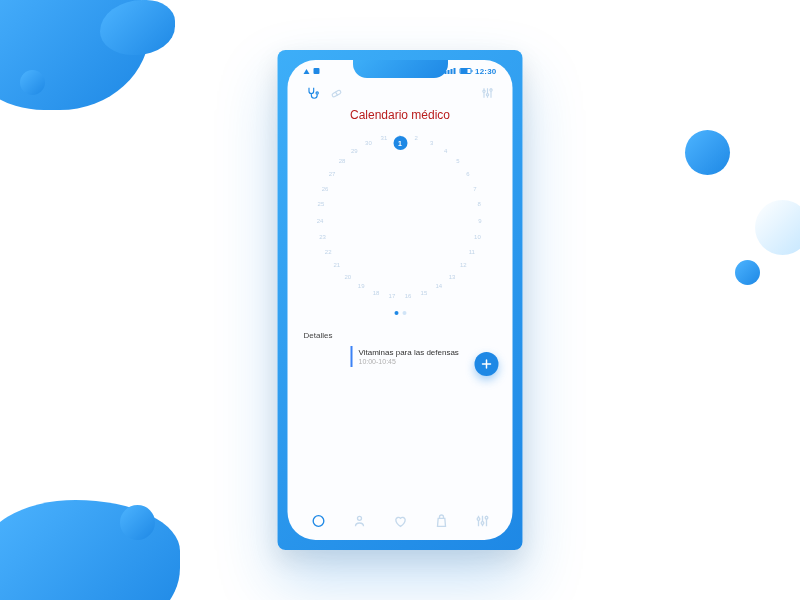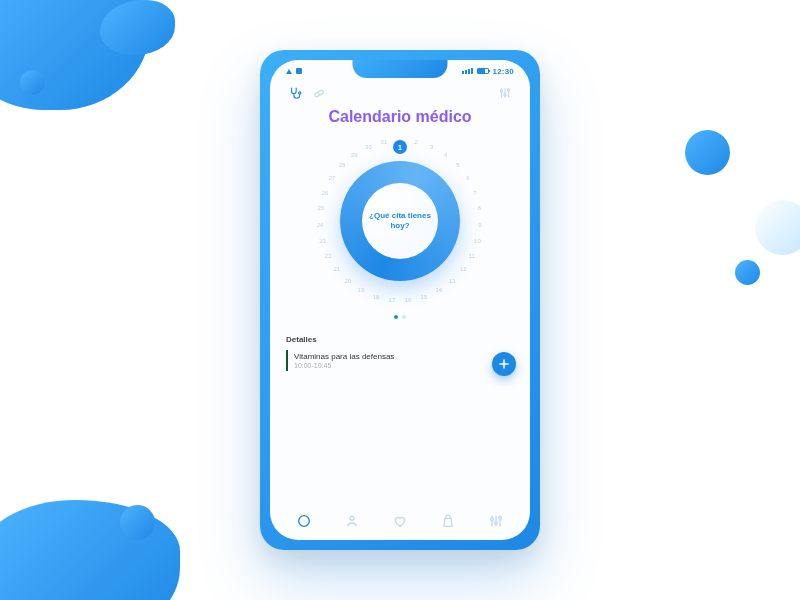--- a/index.html
+++ b/index.html
@@ -20,24 +20,24 @@
   .blob-r2 { top: 200px; right: -10px; width: 55px; height: 55px; border-radius: 50%; background: linear-gradient(135deg, #ffffff 0%, #c3e6ff 100%); }
   .blob-r3 { top: 260px; right: 40px; width: 25px; height: 25px; border-radius: 50%; }
   .blob-bl { bottom: -30px; left: -20px; width: 200px; height: 130px; border-radius: 55% 60% 40% 50% / 50% 45% 55% 50%; }
   .blob-bl2 { bottom: 60px; left: 120px; width: 35px; height: 35px; border-radius: 50%; }
 
   
   .phone {
     position: absolute;
     left: 50%; top: 50%;
     transform: translate(-50%, -50%);
-    width: 280px;
+    width: 245px;
     height: 500px;
     background: linear-gradient(135deg, #3daef8 0%, #1e88e5 100%);
-    border-radius: 24px;
+    border-radius: 8px;
     box-shadow: 0 30px 60px rgba(30,136,229,0.25), 0 10px 25px rgba(0,0,0,0.1);
     padding: 10px;
   }
   .screen {
     width: 100%;
     height: 100%;
     background: #fcfdff;
     border-radius: 28px;
     overflow: hidden;
     position: relative;
@@ -77,21 +77,21 @@
   .top-icons {
     display: flex;
     justify-content: space-between;
     padding: 4px 18px 2px;
   }
   .top-icons .left-group { display:flex; gap:10px; }
   .icon-sm { width:14px; height:14px; }
   .icon-sm svg { width:100%; height:100%; }
 
   .title-block { text-align: center; padding: 6px 0 2px; }
-  .title { font-size: 16px; font-weight: 700; color: #8b5cf6; }
+  .title { font-size: 12px; font-weight: 400; color: #b91c1c; }
   .month-nav { display:flex; justify-content:center; align-items:center; gap:6px; margin-top:2px; }
   .month-nav .arrow { font-size:7px; color:#1e88e5; cursor:pointer; }
   .month { font-size: 8px; color:#555; }
 
   .dial-wrap { position: relative; width: 100%; height: 185px; display:flex; align-items:center; justify-content:center; }
   .ring {
     width: 120px; height: 120px;
     border-radius: 50%;
     background: conic-gradient(from 200deg, #1e88e5, #64b5f6, #1e88e5);
     display:flex; align-items:center; justify-content:center;
@@ -142,22 +142,22 @@
     border-radius:50%;
     background: #1e88e5;
     color:#fff;
     display:flex; align-items:center; justify-content:center;
     font-size:16px; font-weight:400;
     box-shadow: 0 4px 10px rgba(30,136,229,0.4);
     cursor:pointer;
   }
 
   .details { padding: 10px 16px 0; flex:1; }
-  .details-h { font-size:8px; color:#444; margin-bottom:6px;font-weight:bold; }
-  .event { border-left: 2px solid #14532d; padding: 2px 0 2px 6px; margin-bottom: 8px; }
+  .details-h { font-size:8px; color:#444; margin-bottom:6px; }
+  .event { border-left: 2px solid #3b82f6; padding: 2px 0 2px 6px; margin-bottom: 8px; margin-left: 47px; }
   .event-title { font-size:8px; color:#333; }
   .event-time { font-size:7px; color:#b0b0b0; margin-top:1px; }
 
   .bottom-nav {
     height: 34px;
     display:flex;
     justify-content: space-around;
     align-items: center;
     padding: 0 10px 4px;
   }
@@ -257,25 +257,20 @@
           <span style="left: 2.55383px; top: 100.052px; transform: translate(-50%, -50%);">23</span>
           <span style="left: 0.102679px; top: 84.0519px; transform: translate(-50%, -50%);">24</span>
           <span style="left: 0.922534px; top: 67.8858px; transform: translate(-50%, -50%);">25</span>
           <span style="left: 4.97983px; top: 52.2156px; transform: translate(-50%, -50%);">26</span>
           <span style="left: 12.1085px; top: 37.6829px; transform: translate(-50%, -50%);">27</span>
           <span style="left: 22.0166px; top: 24.8826px; transform: translate(-50%, -50%);">28</span>
           <span style="left: 34.2985px; top: 14.3389px; transform: translate(-50%, -50%);">29</span>
           <span style="left: 48.4515px; top: 6.48337px; transform: translate(-50%, -50%);">30</span>
           <span style="left: 63.8961px; top: 1.6376px; transform: translate(-50%, -50%);">31</span>
         </div>
-      <div class="ring">
-        <div class="ring-inner">
-          <div class="ring-text">¿Qué cita tienes hoy?</div>
-        </div>
-      </div>
       <div class="day-dot">1</div>
     </div>
 
     <div class="page-dots">
       <i class="active"></i>
       <i></i>
     </div>
 
     <div class="fab">
       <svg width="12" height="12" viewBox="0 0 24 24">

